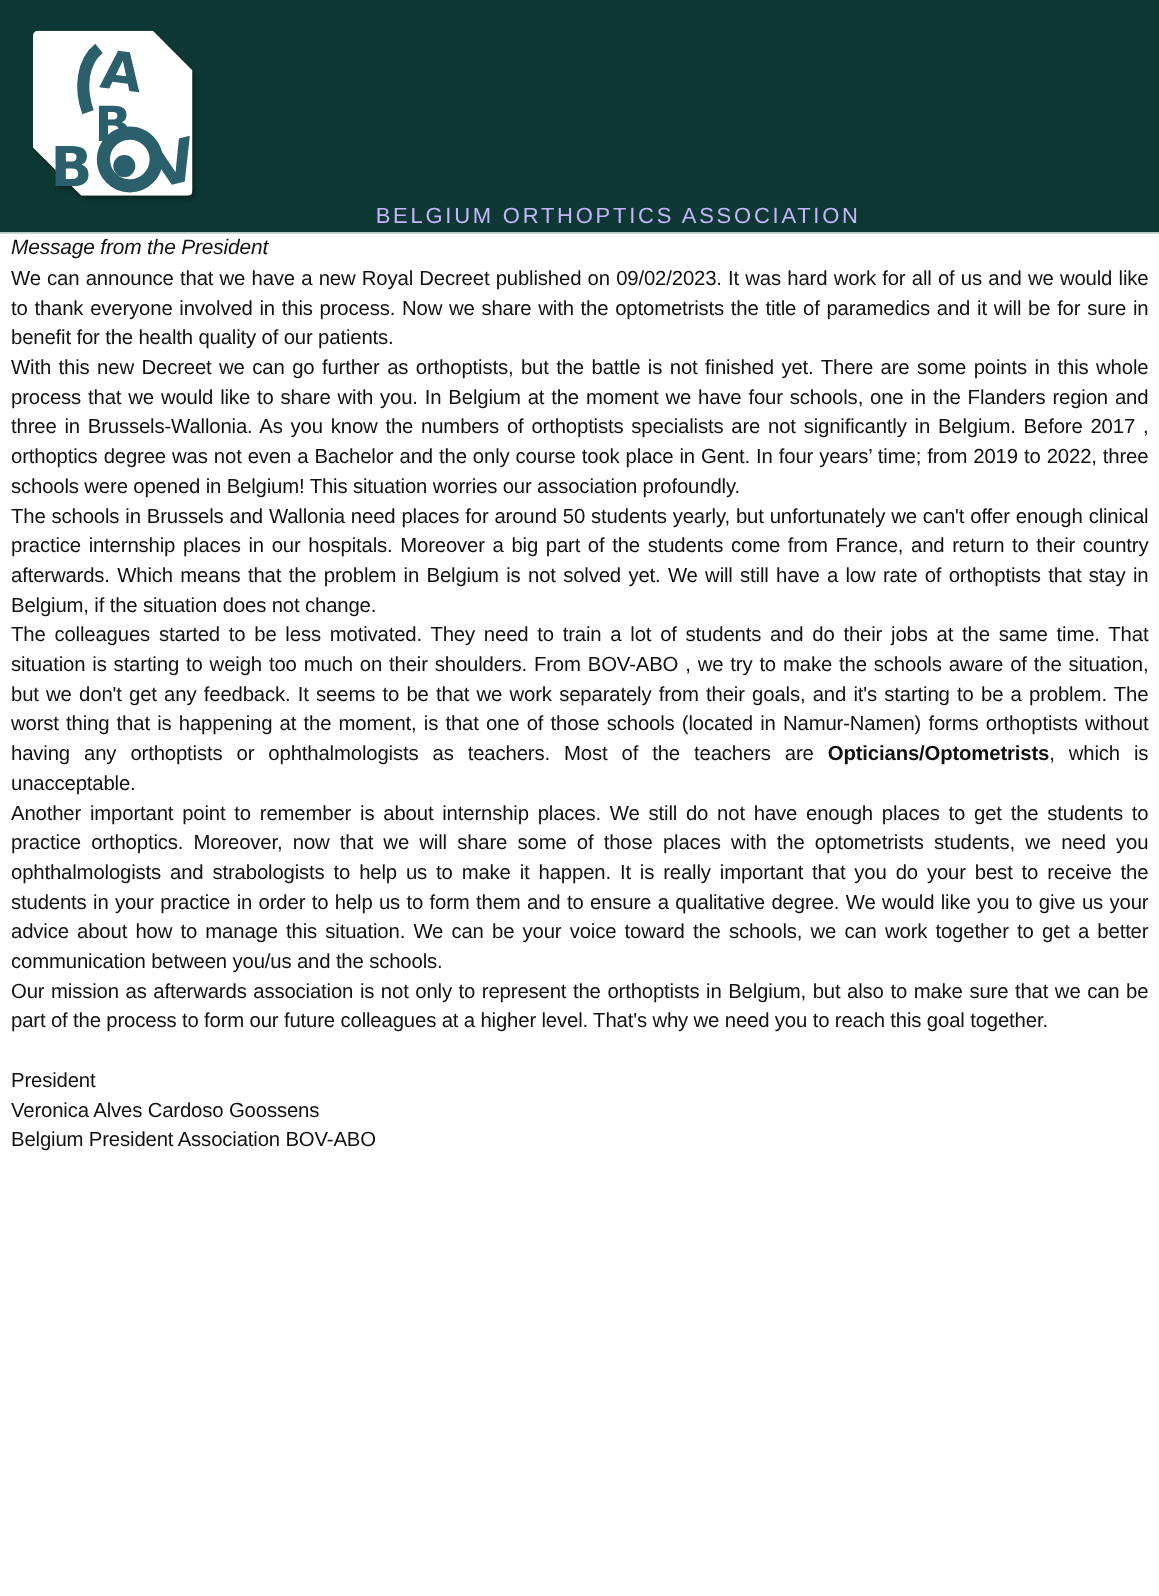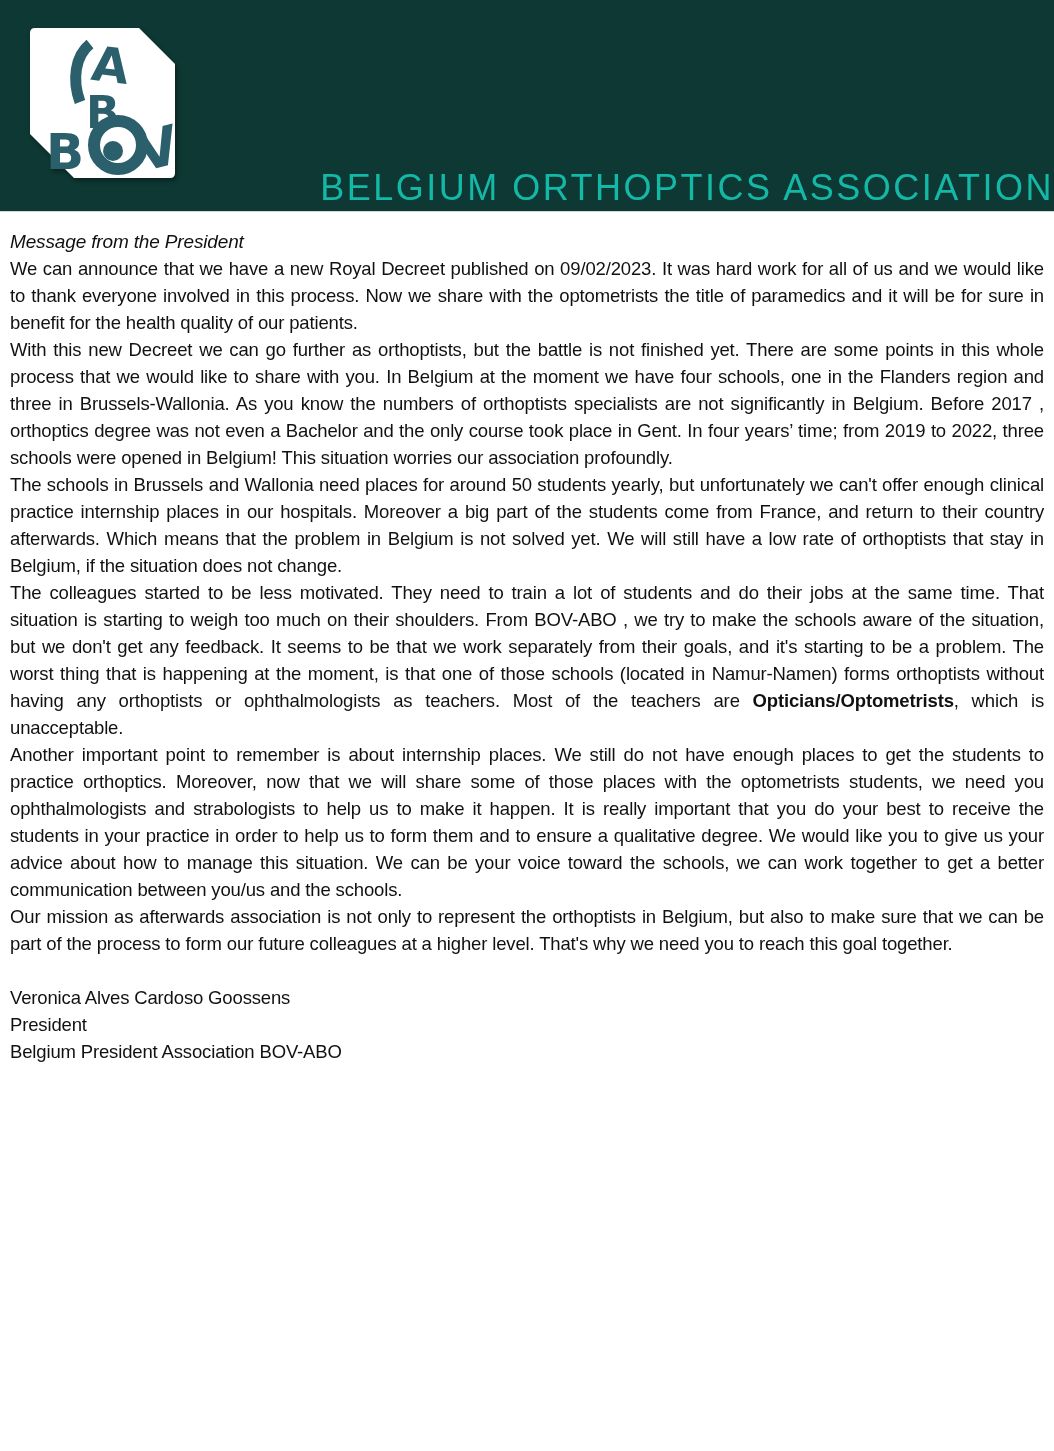--- a/index.html
+++ b/index.html
@@ -36,33 +36,32 @@
   .logo text {
     font-family: "DejaVu Sans", sans-serif;
     font-weight: bold;
     fill: #2a5f6b;
   }
   .banner-title {
     position: absolute;
     left: 70px;
     right: 0;
     bottom: 2px;
-    text-align: right;
-    color: #14b8a6;
-    font-size: 36px;
+    text-align: center;
+    color: #c4b5fd;
+    font-size: 20px;
     letter-spacing: 2.5px;
     white-space: nowrap;
   }
   
   .content {
     padding: 0 10px;
     font-size: 18.5px;
     line-height: 27px;
     letter-spacing: -0.15px;
-    margin-top: 16px;
   }
   .content p { margin: 0; }
   .heading {
     margin-top: 41px;
     font-style: italic;
     font-size: 19px;
   }
   .salutation { margin-top: 52px; }
   .para {
     margin-top: 27px;
@@ -103,19 +102,19 @@
     <p class="para">The schools in Brussels and Wallonia need places for around 50 students yearly, but unfortunately we can't offer enough clinical practice internship places in our hospitals. Moreover a big part of the students  come  from France, and return to their country afterwards. Which means that the problem in  Belgium is not solved yet. We will still have a low rate of orthoptists that stay in Belgium, if the situation does not change.</p>
 
     <p class="para"><span>The colleagues started to be less motivated. They need to train a lot of students and do their jobs at the same time. That situation is starting to weigh too much on their shoulders. From BOV-ABO , we try to make the schools aware of the situation, but we don't get any feedback. It seems to be that we work separately from their goals, and it's starting to be a problem. The worst thing that is happening at the moment, is that one of those schools (located in Namur-Namen) forms orthoptists without having any orthoptists or ophthalmologists as teachers. Most of the teachers are </span><strong>Opticians/Optometrists</strong><span>, which is unacceptable.</span></p>
 
     <p class="para">Another important point to remember is about internship places. We still do not have enough places to get the students to practice orthoptics. Moreover, now that we will share some of those places with the optometrists students, we need you ophthalmologists and strabologists to help us to make it happen. It is  really important that you do your best to receive the students in your practice in order to help us to form them and to ensure a qualitative degree. We would like you to give us your advice about how to manage  this situation. We can be your voice toward the schools, we can work together to get a better communication between you/us and the schools.</p>
 
     <p class="para">Our mission as afterwards association is not only to represent the orthoptists in Belgium, but also to make sure that we can be part of the process to form our future colleagues at a higher level. That's why we need you to reach this goal together.</p>
 
 
     <div class="signature">
+      <div>President</div>
       <div>Veronica Alves Cardoso Goossens</div>
-      <div>President</div>
       <div>Belgium President Association BOV-ABO</div>
     </div>
   </main>
 
 </div>
 
 </body></html>

